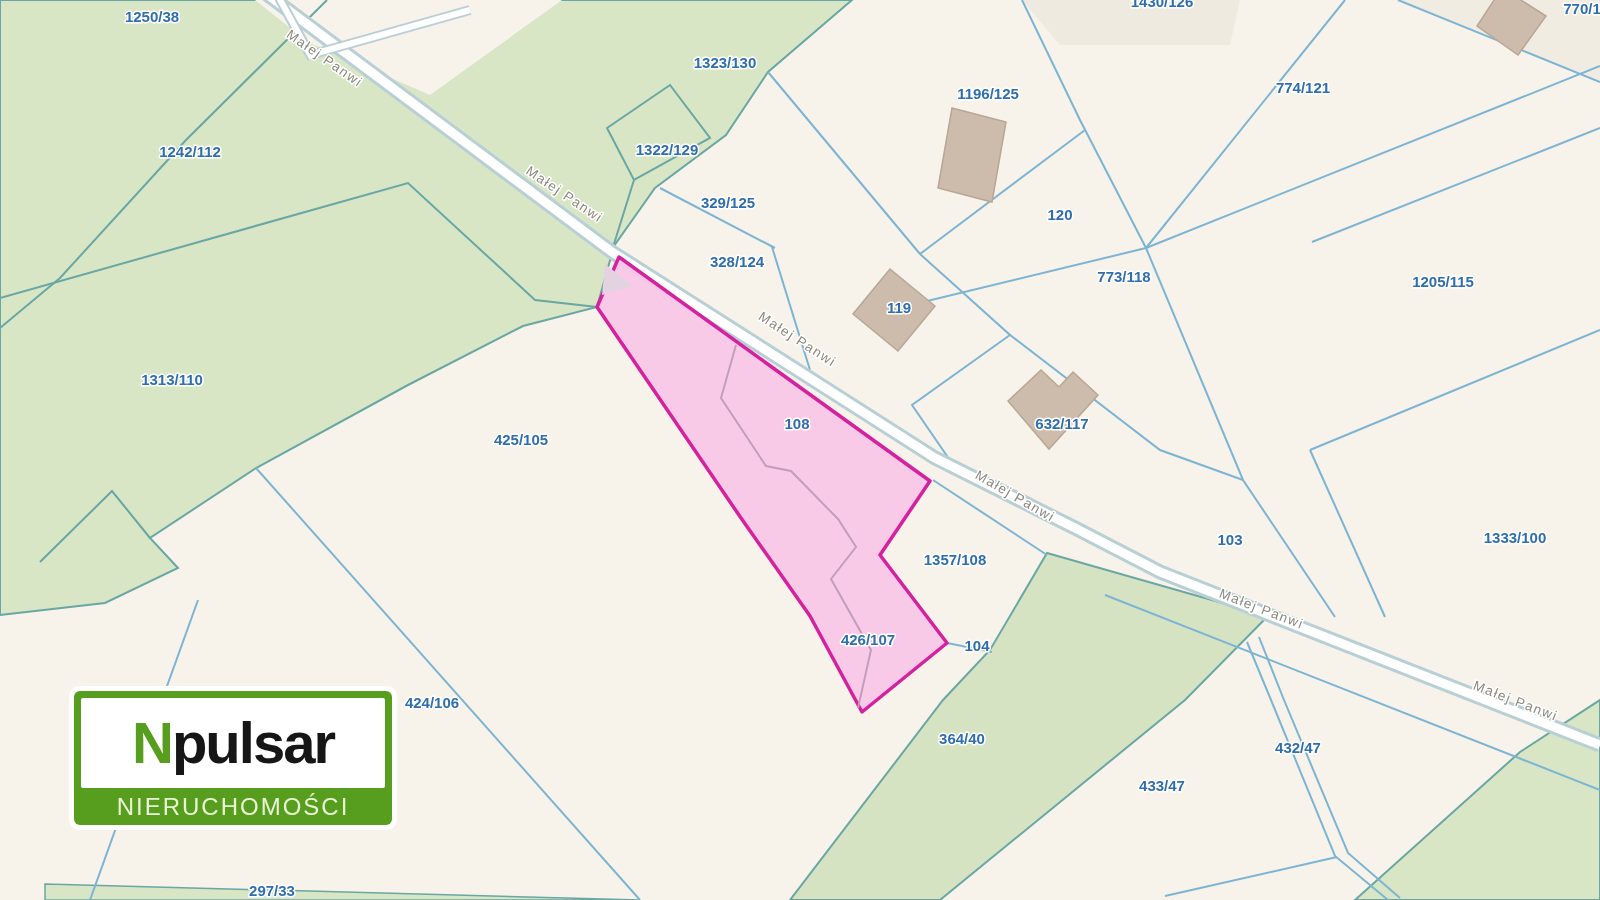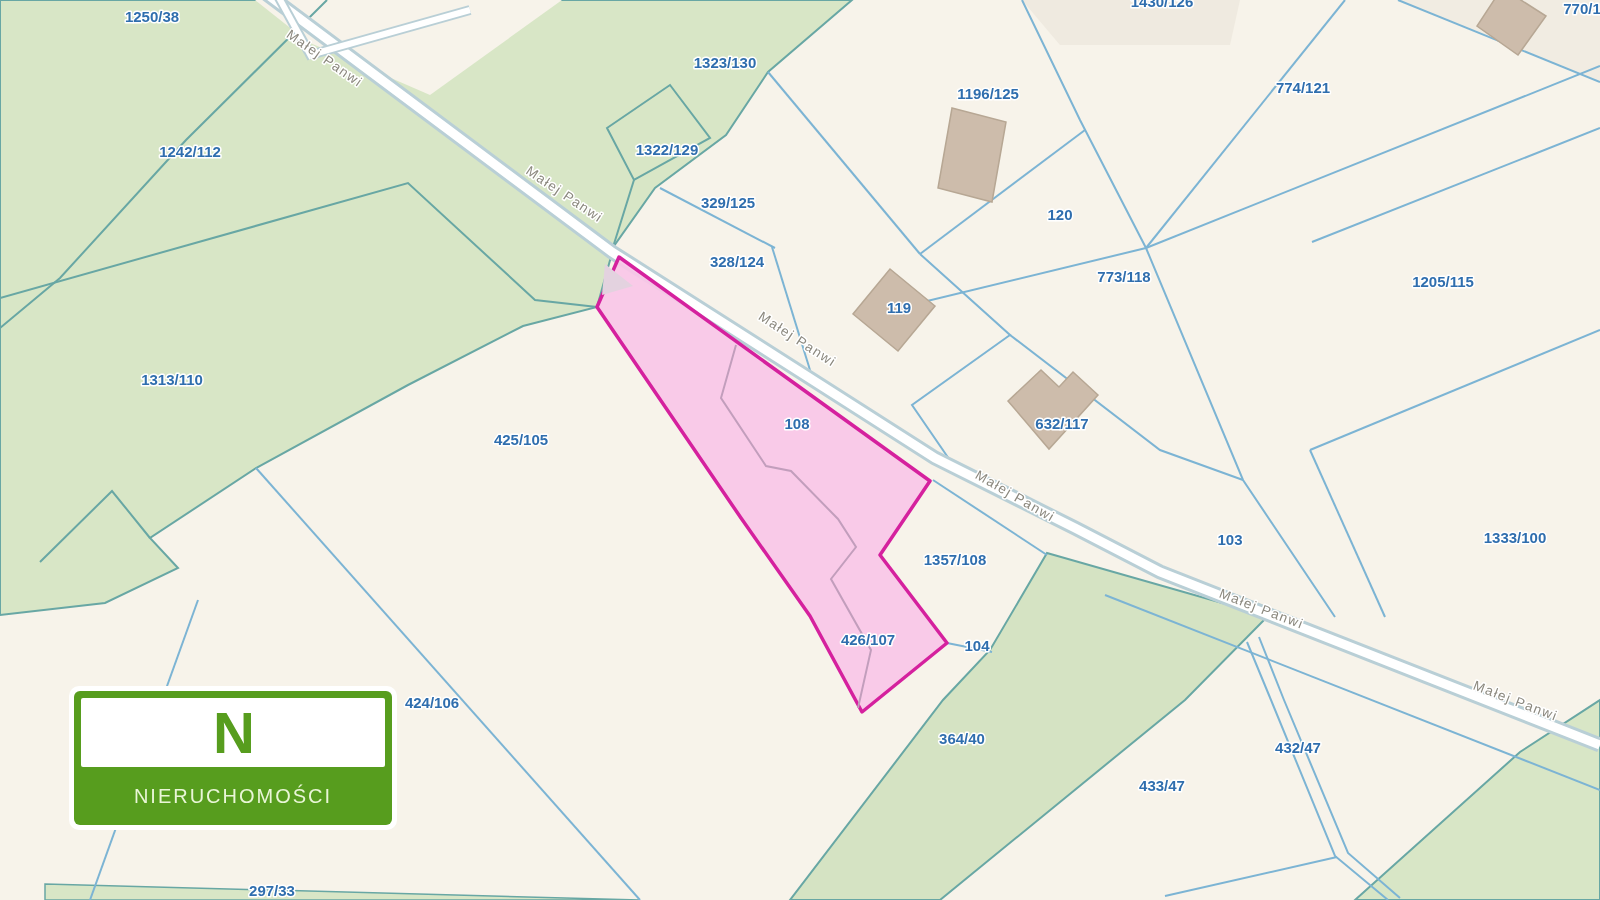--- a/index.html
+++ b/index.html
@@ -22,22 +22,22 @@
   
   .logo{position:absolute;left:69px;top:686px;width:328px;height:144px;
         background:#ffffff;border-radius:10px;padding:5px;box-sizing:border-box;}
   .logo-frame{width:100%;height:100%;background:#579d1e;border-radius:6px;
         padding:7px 7px 0 7px;box-sizing:border-box;display:flex;flex-direction:column;}
   .logo-brand{background:#ffffff;flex:1;display:flex;align-items:center;
         justify-content:center;font-weight:bold;font-size:58px;line-height:1;
         letter-spacing:-2px;border-radius:2px;}
   .logo-brand .n{color:#579d1e;}
   .logo-brand .rest{color:#161616;}
-  .logo-tagline{height:58px;display:flex;align-items:center;justify-content:center;
-        color:#e9f6d6;font-size:20px;letter-spacing:2px;font-weight:400;}
+  .logo-tagline{height:37px;display:flex;align-items:center;justify-content:center;
+        color:#e9f6d6;font-size:24px;letter-spacing:2px;font-weight:400;}
 </style>
 </head>
 <body>
 
 <div class="stage">
 <svg width="1600" height="900" viewBox="0 0 1600 900" xmlns="http://www.w3.org/2000/svg">
 
   <rect x="0" y="0" width="1600" height="900" fill="#f7f3ea"></rect>
 
   <g>
@@ -149,17 +149,18 @@
     <text class="rl" transform="translate(1013,500) rotate(30)">Małej Panwi</text>
     <text class="rl" transform="translate(1260,613) rotate(21)">Małej Panwi</text>
     <text class="rl" transform="translate(1514,705) rotate(21)">Małej Panwi</text>
   </g>
 </svg>
 
   <div class="logo">
     <div class="logo-frame">
       <div class="logo-brand">
         <span class="n">N</span>
+          <span class="rest">pulsar</span>
       </div>
       <div class="logo-tagline">NIERUCHOMOŚCI</div>
     </div>
   </div>
 </div>
 
 </body></html>

